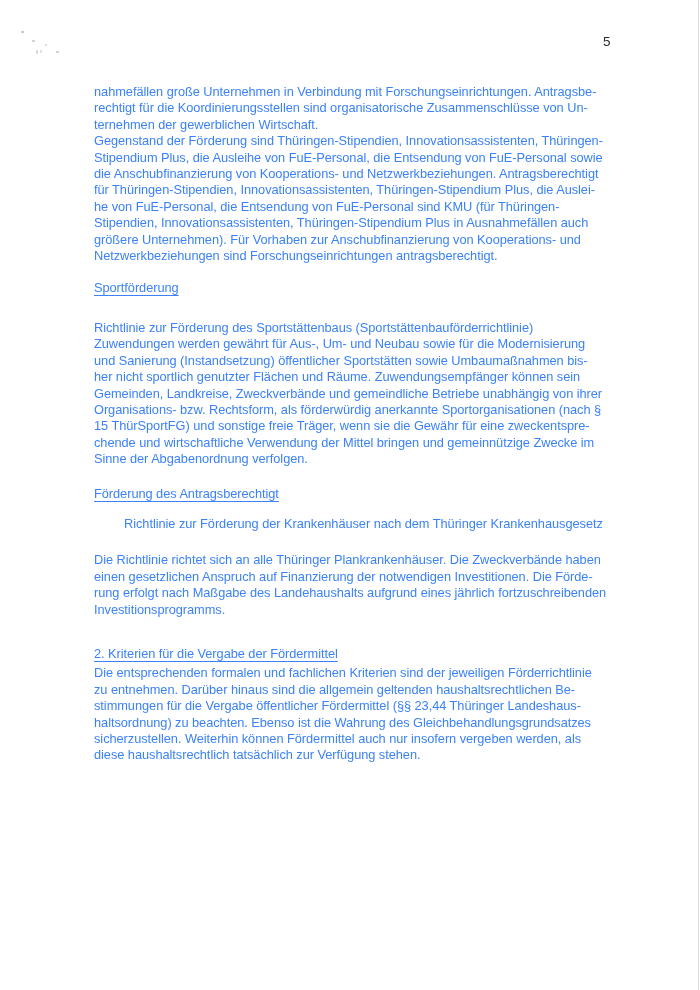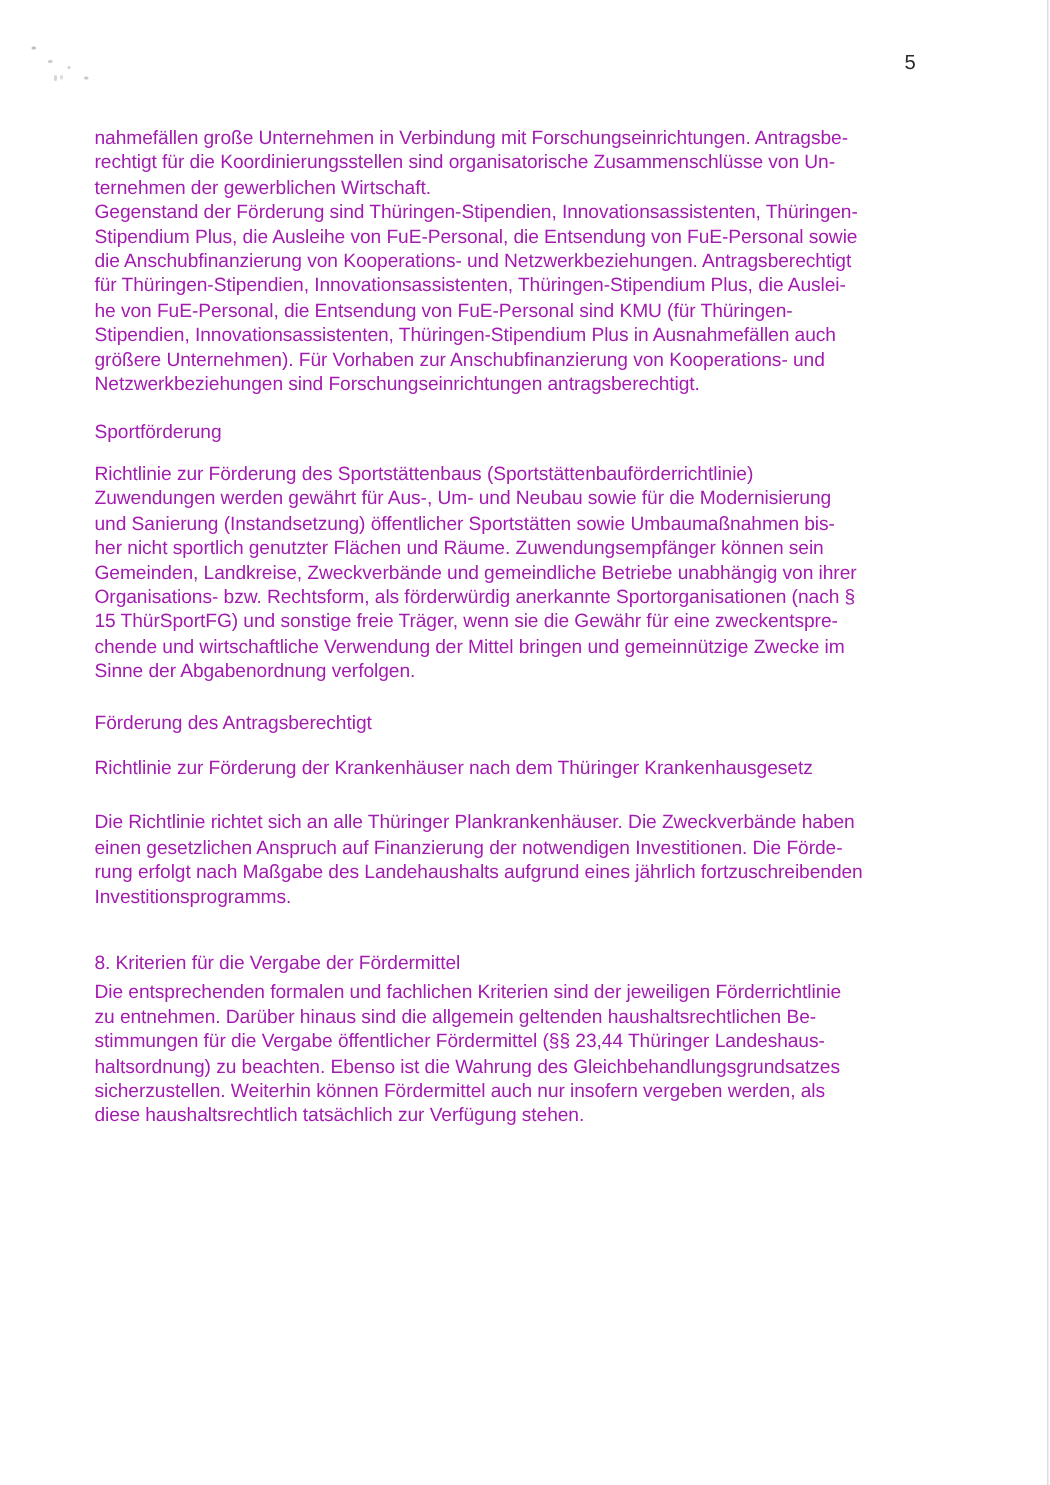--- a/index.html
+++ b/index.html
@@ -22,43 +22,44 @@
   .page-number {
     position: absolute;
     top: 34px;
     left: 603px;
     font-size: 13.5px;
     color: #2a2a2a;
   }
   .content {
     position: absolute;
     top: 84px;
-    left: 63px;
+    left: 94px;
     width: 552px;
     font-size: 12.8px;
     line-height: 16.4px;
     letter-spacing: -0.05px;
-    color: #a21caf;
+    color: #3b82f6;
   }
   .content > * {
     margin: 0;
     white-space: pre-line;
   }
   .para-intro        { margin-top: 0; }
   .heading-esf       { margin-top: 19px; }
   .para-esf          { }
   .section-sport     { margin-top: 16px; }
-  .heading-sport     { margin-top: 11px; }
+  .heading-sport     { margin-top: 23px; }
   .para-sport        { }
   .section-gesund    { margin-top: 18px; }
-  .heading-kranken   { margin-top: 14px; }
+  .heading-kranken   { margin-top: 14px; margin-left: 30px; }
   .para-kranken      { margin-top: 20px; }
   .section-kriterien { margin-top: 28px; }
   .para-kriterien    { margin-top: 3px; }
   .underlined {
+    text-decoration: underline;
     text-underline-offset: 3px;
     text-decoration-thickness: 1px;
   }
   
   .speck {
     position: absolute;
     background: #8a8a8a;
     border-radius: 1px;
   }
   .scan-edge {
@@ -118,21 +119,21 @@
 
     <p class="section-gesund underlined">Förderung des Antragsberechtigt</p>
 
     <p class="heading-kranken">Richtlinie zur Förderung der Krankenhäuser nach dem Thüringer Krankenhausgesetz</p>
 
     <p class="para-kranken">Die Richtlinie richtet sich an alle Thüringer Plankrankenhäuser. Die Zweckverbände haben
 einen gesetzlichen Anspruch auf Finanzierung der notwendigen Investitionen. Die Förde-
 rung erfolgt nach Maßgabe des Landehaushalts aufgrund eines jährlich fortzuschreibenden
 Investitionsprogramms.</p>
 
-    <p class="section-kriterien underlined">8. Kriterien für die Vergabe der Fördermittel</p>
+    <p class="section-kriterien underlined">2. Kriterien für die Vergabe der Fördermittel</p>
 
     <p class="para-kriterien">Die entsprechenden formalen und fachlichen Kriterien sind der jeweiligen Förderrichtlinie
 zu entnehmen. Darüber hinaus sind die allgemein geltenden haushaltsrechtlichen Be-
 stimmungen für die Vergabe öffentlicher Fördermittel (§§ 23,44 Thüringer Landeshaus-
 haltsordnung) zu beachten. Ebenso ist die Wahrung des Gleichbehandlungsgrundsatzes
 sicherzustellen. Weiterhin können Fördermittel auch nur insofern vergeben werden, als
 diese haushaltsrechtlich tatsächlich zur Verfügung stehen.</p>
 
   </div>
 </div>

